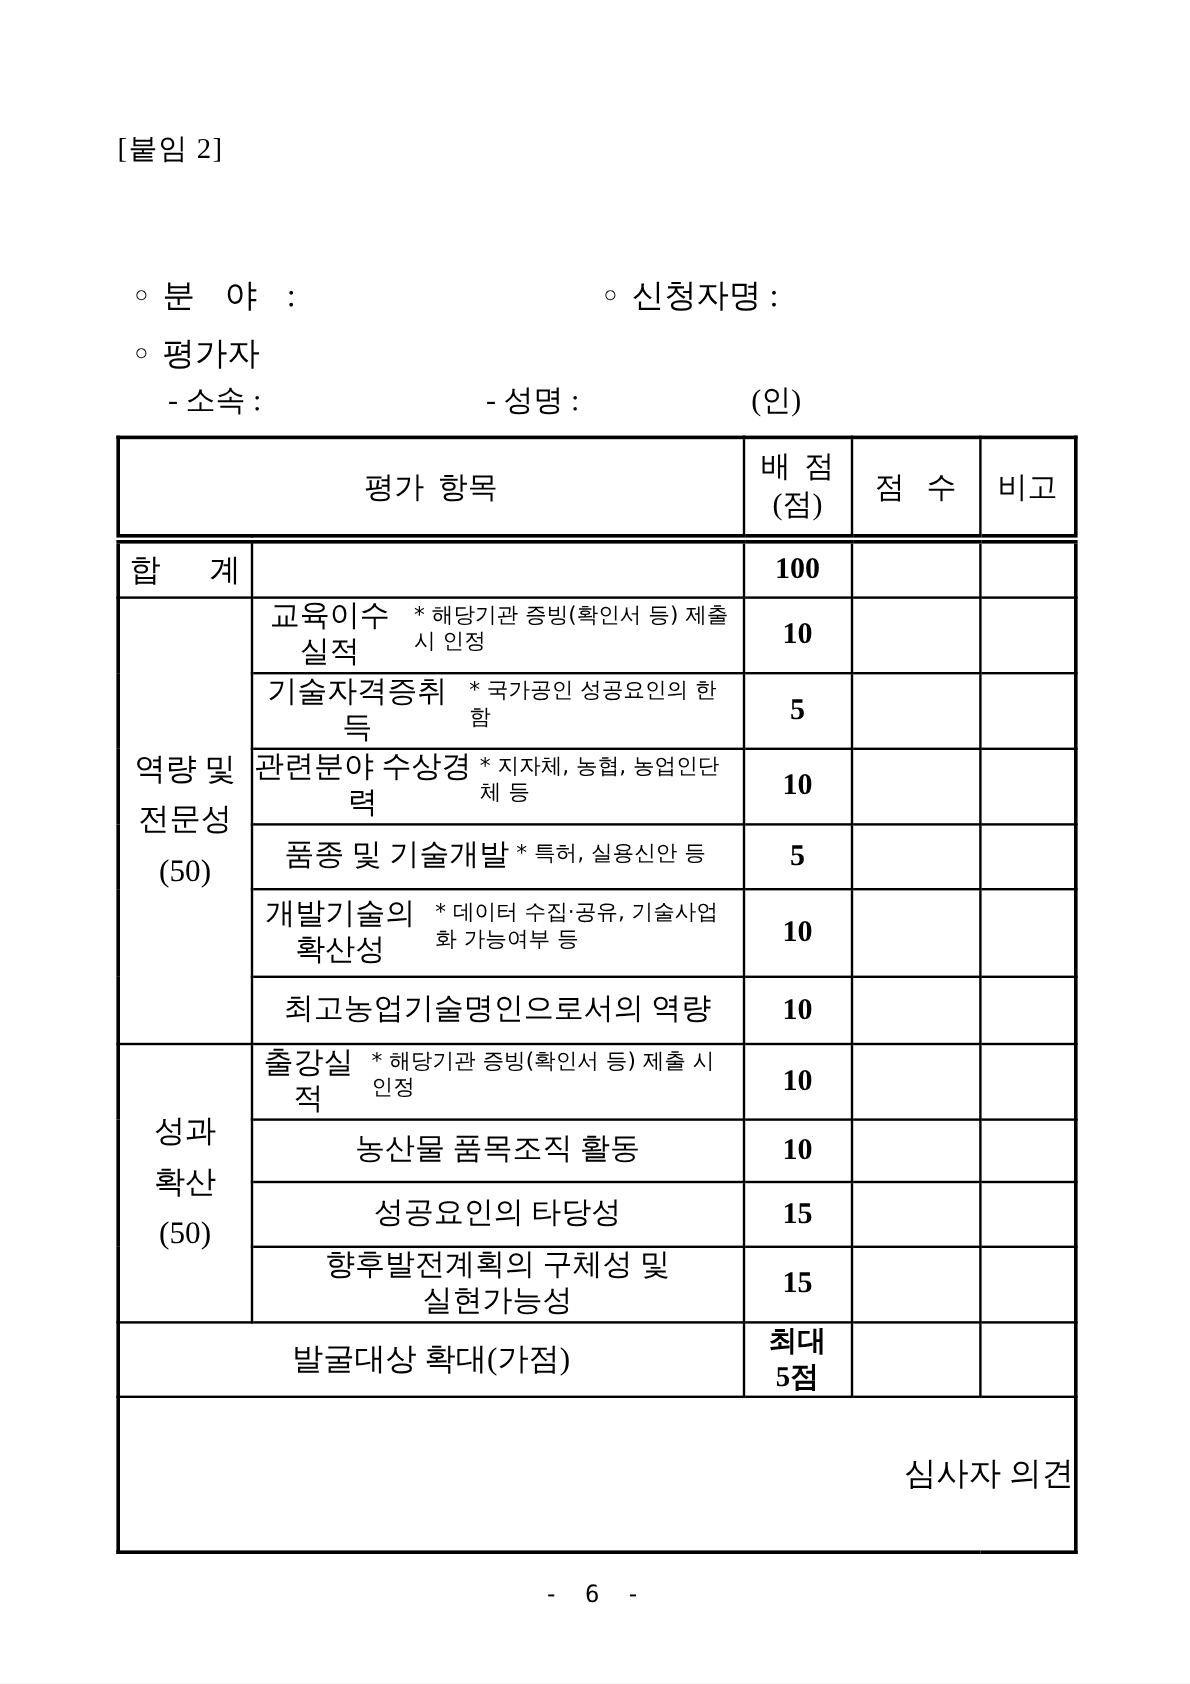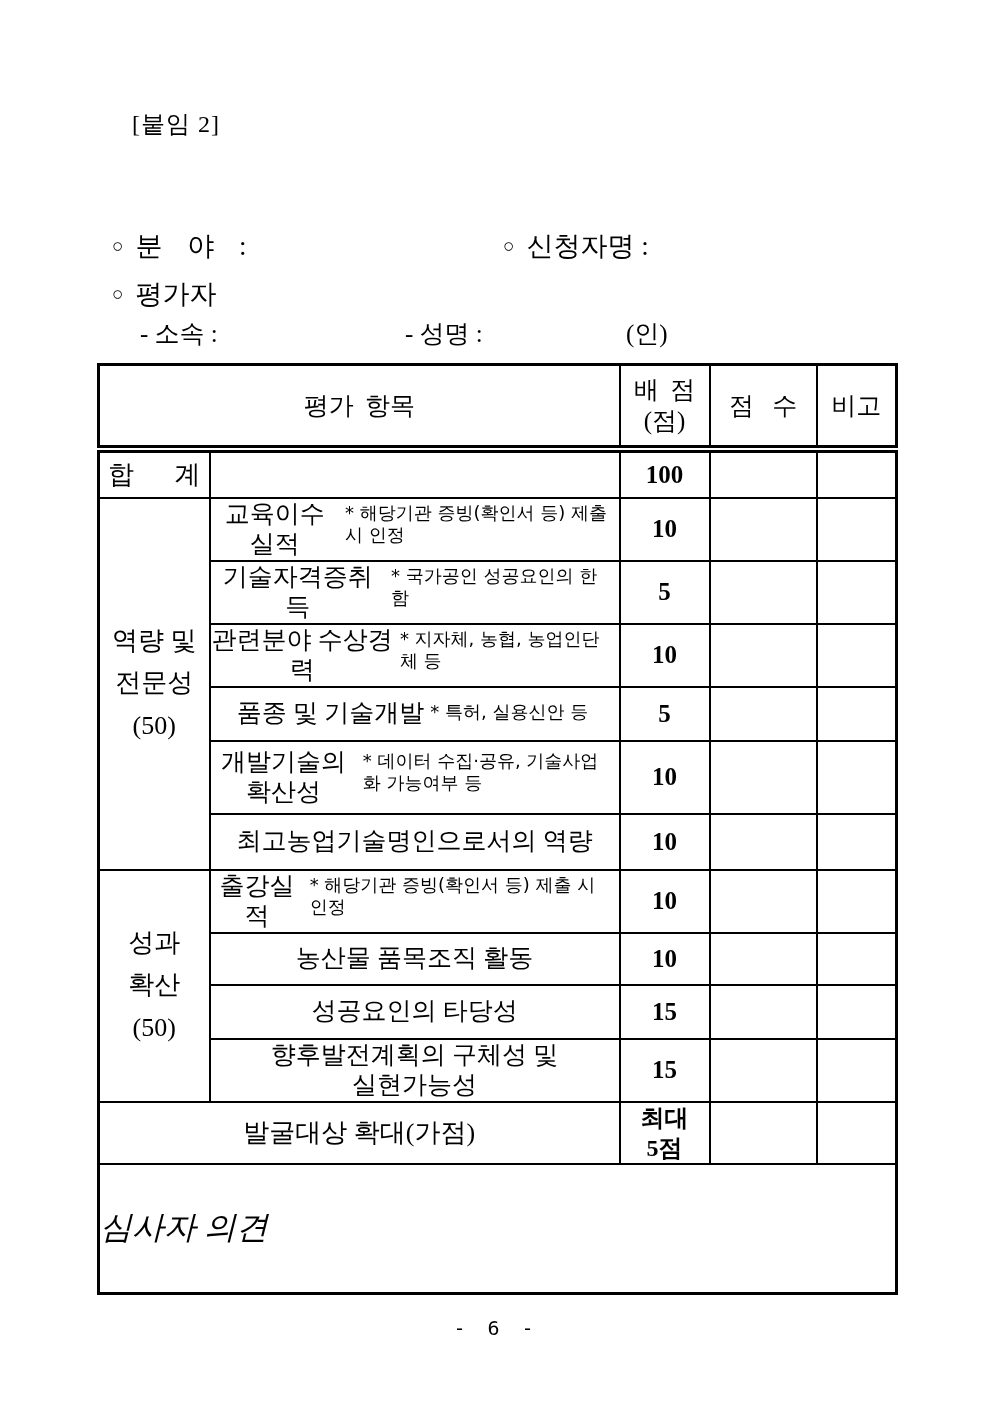--- a/index.html
+++ b/index.html
@@ -12,21 +12,20 @@
     background: #ffffff;
     font-family: "Liberation Serif", "DejaVu Serif", serif;
     color: #000;
   }
   .attachment {
     position: absolute;
     left: 98px;
     top: 108px;
     font-size: 24px;
     letter-spacing: 1px;
-    margin-left: 34px;
   }
   .title-wrap {
     position: absolute;
     left: 0;
     top: 150px;
     width: 100%;
     text-align: center;
   }
   .doc-title {
     display: inline-block;
@@ -117,24 +116,23 @@
     font-weight: bold;
     font-size: 24px;
     line-height: 1.25;
   }
   .bonus-label {
     text-align: center;
     font-size: 26px;
   }
   .opinion {
     vertical-align: top;
-    text-align: left;
-    font-size: 32px;
+    text-align: right;
+    font-size: 27px;
     padding: 12px 0 0 14px;
-    font-style: italic;
   }
   .page-number {
     position: absolute;
     left: 0;
     top: 1316px;
     width: 100%;
     text-align: center;
     font-family: "DejaVu Sans Mono", "Liberation Mono", monospace;
     font-size: 20px;
     letter-spacing: 5px;

